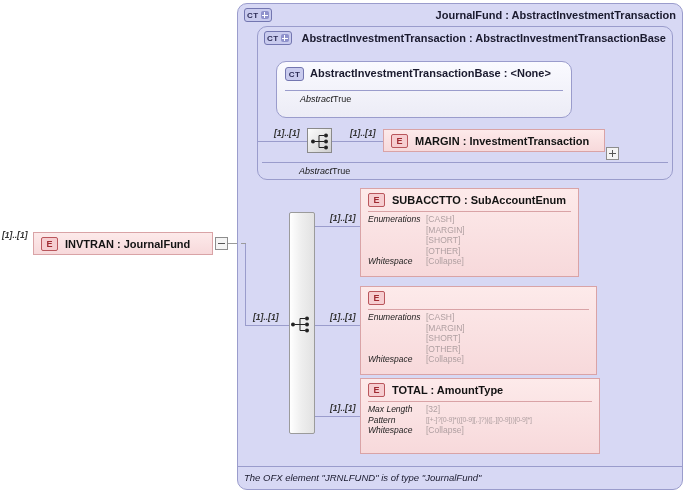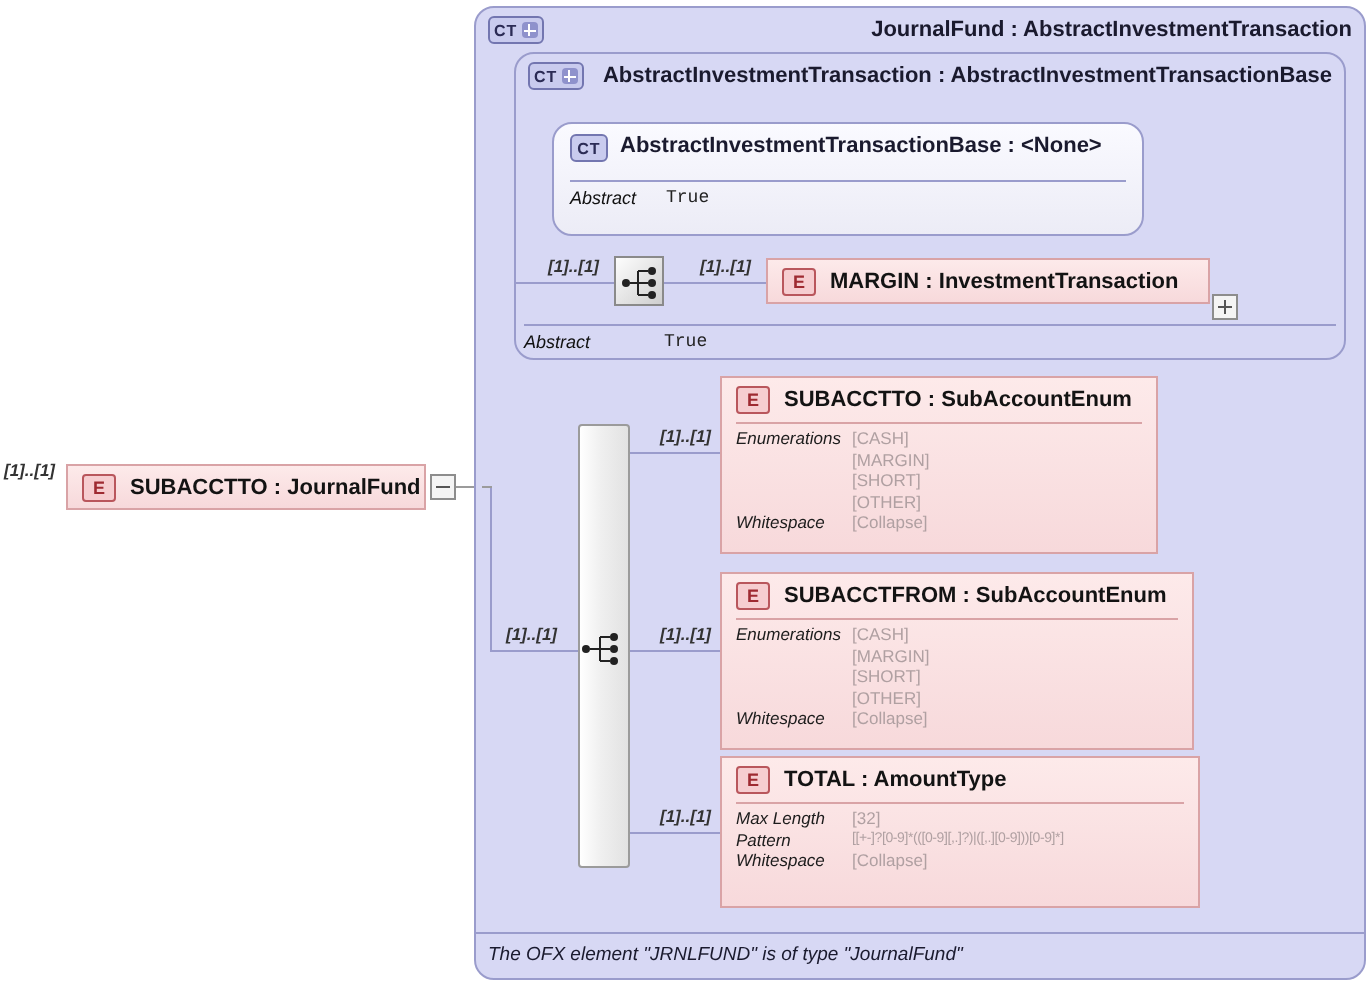--- a/index.html
+++ b/index.html
@@ -54,26 +54,26 @@
     border-radius:10px;
     box-sizing:border-box;
   }
   .wb-title{
     display:flex;align-items:flex-start;gap:6px;
     padding:5px 8px 3px 8px;
     font-size:11px;font-weight:bold;color:#1a1a2e;line-height:13px;
   }
   .wb-rule{height:1px;background:#9a9ccc;margin:0 8px;}
   .prop-row{
-    display:flex;font-size:9px;line-height:12px;padding:1px 8px 0 8px;
+    display:flex;font-size:9px;line-height:12px;padding:1px 8px 0 8px;text-align:right;
   }
   .prop-key{
     font-style:italic;color:#111;width:70px;flex:none;
   }
-  .prop-val{color:#222;font-family:Liberation Mono, monospace;}
+  .prop-val{color:#222;}
 
   
   .e-box{
     background:linear-gradient(180deg,#fdeaea 0%,#f7d9db 100%);
     border:1px solid #d9a3a6;
     box-sizing:border-box;
   }
   .e-head{
     display:flex;align-items:center;gap:7px;
     padding:4px 8px 3px 7px;
@@ -134,21 +134,21 @@
   }
 </style>
 </head>
 <body>
 
 <div class="abs card" style="left:2px;top:231px;">[1]..[1]</div>
 
 <div class="abs e-box" style="left:33px;top:232px;width:180px;height:23px;">
   <div class="e-head">
     <span class="badge-e">E</span>
-    <span><span>SUBACCTTO</span>&nbsp;<span>:</span>&nbsp;<span>JournalFund</span></span>
+    <span><span>INVTRAN</span>&nbsp;<span>:</span>&nbsp;<span>JournalFund</span></span>
   </div>
 </div>
 
 <div class="abs expander" style="left:215px;top:237px;"></div>
 <div class="abs line-grey" style="left:228px;top:243px;width:13px;height:1px;"></div>
 
 <div class="abs ct-box" style="left:237px;top:3px;width:446px;height:487px;">
   <div class="ct-header">
     <span class="badge-ct">
       <span>CT</span>
@@ -272,21 +272,20 @@
   </div>
   <div class="facet-row">
     <div class="facet-key">Whitespace</div>
     <div class="facet-val">[Collapse]</div>
   </div>
 </div>
 
 <div class="abs e-box" style="left:360px;top:286px;width:237px;height:89px;">
   <div class="e-head">
     <span class="badge-e">E</span>
-    <span>SUBACCTFROM : SubAccountEnum</span>
   </div>
   <div class="e-rule"></div>
 
   <div class="facet-row">
     <div class="facet-key">Enumerations</div>
     <div class="facet-val">[CASH]</div>
   </div>
   <div class="facet-row">
     <div class="facet-key"></div>
     <div class="facet-val">[MARGIN]</div>

